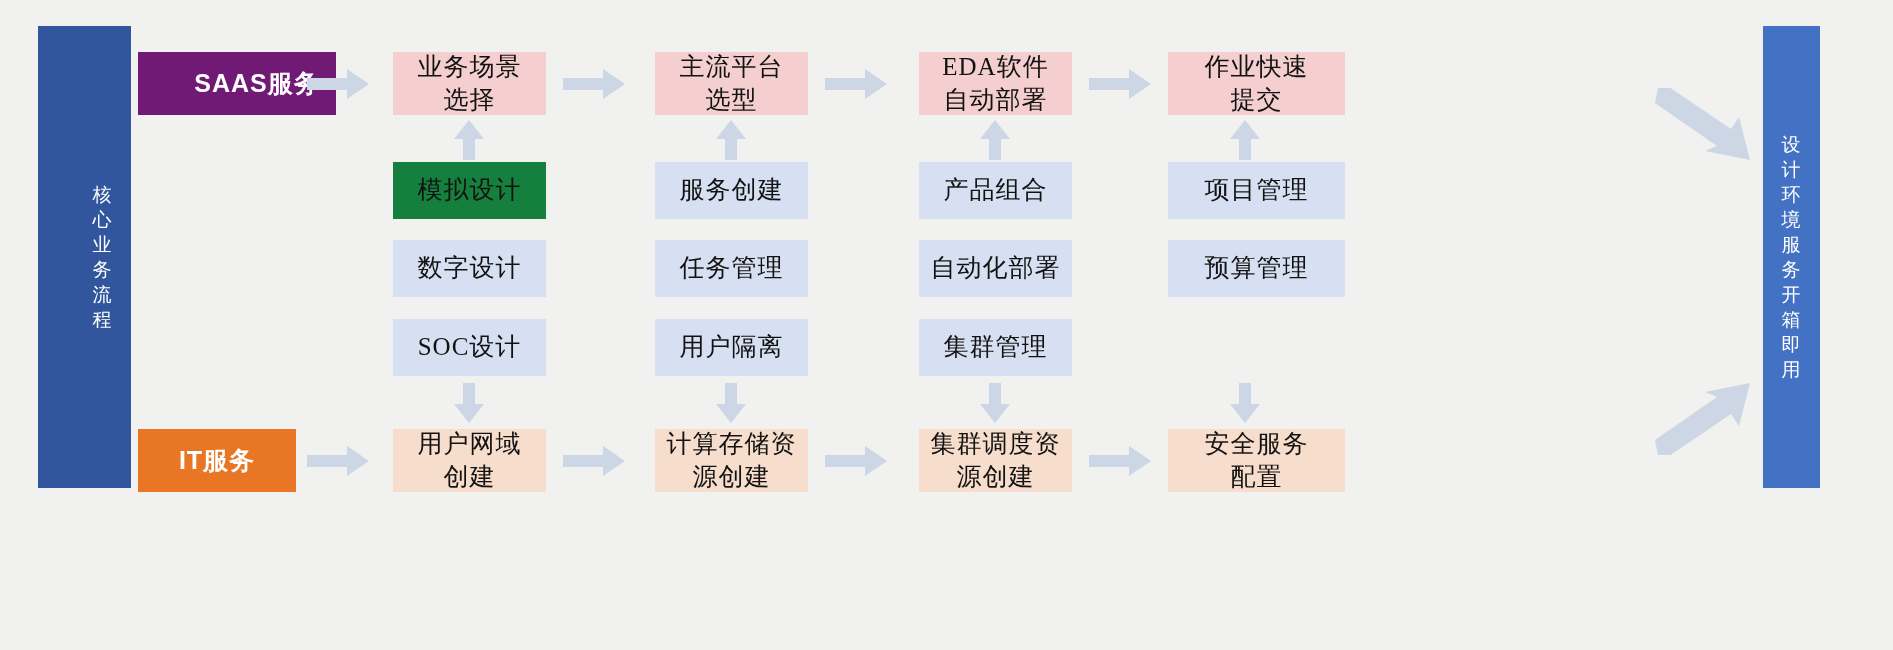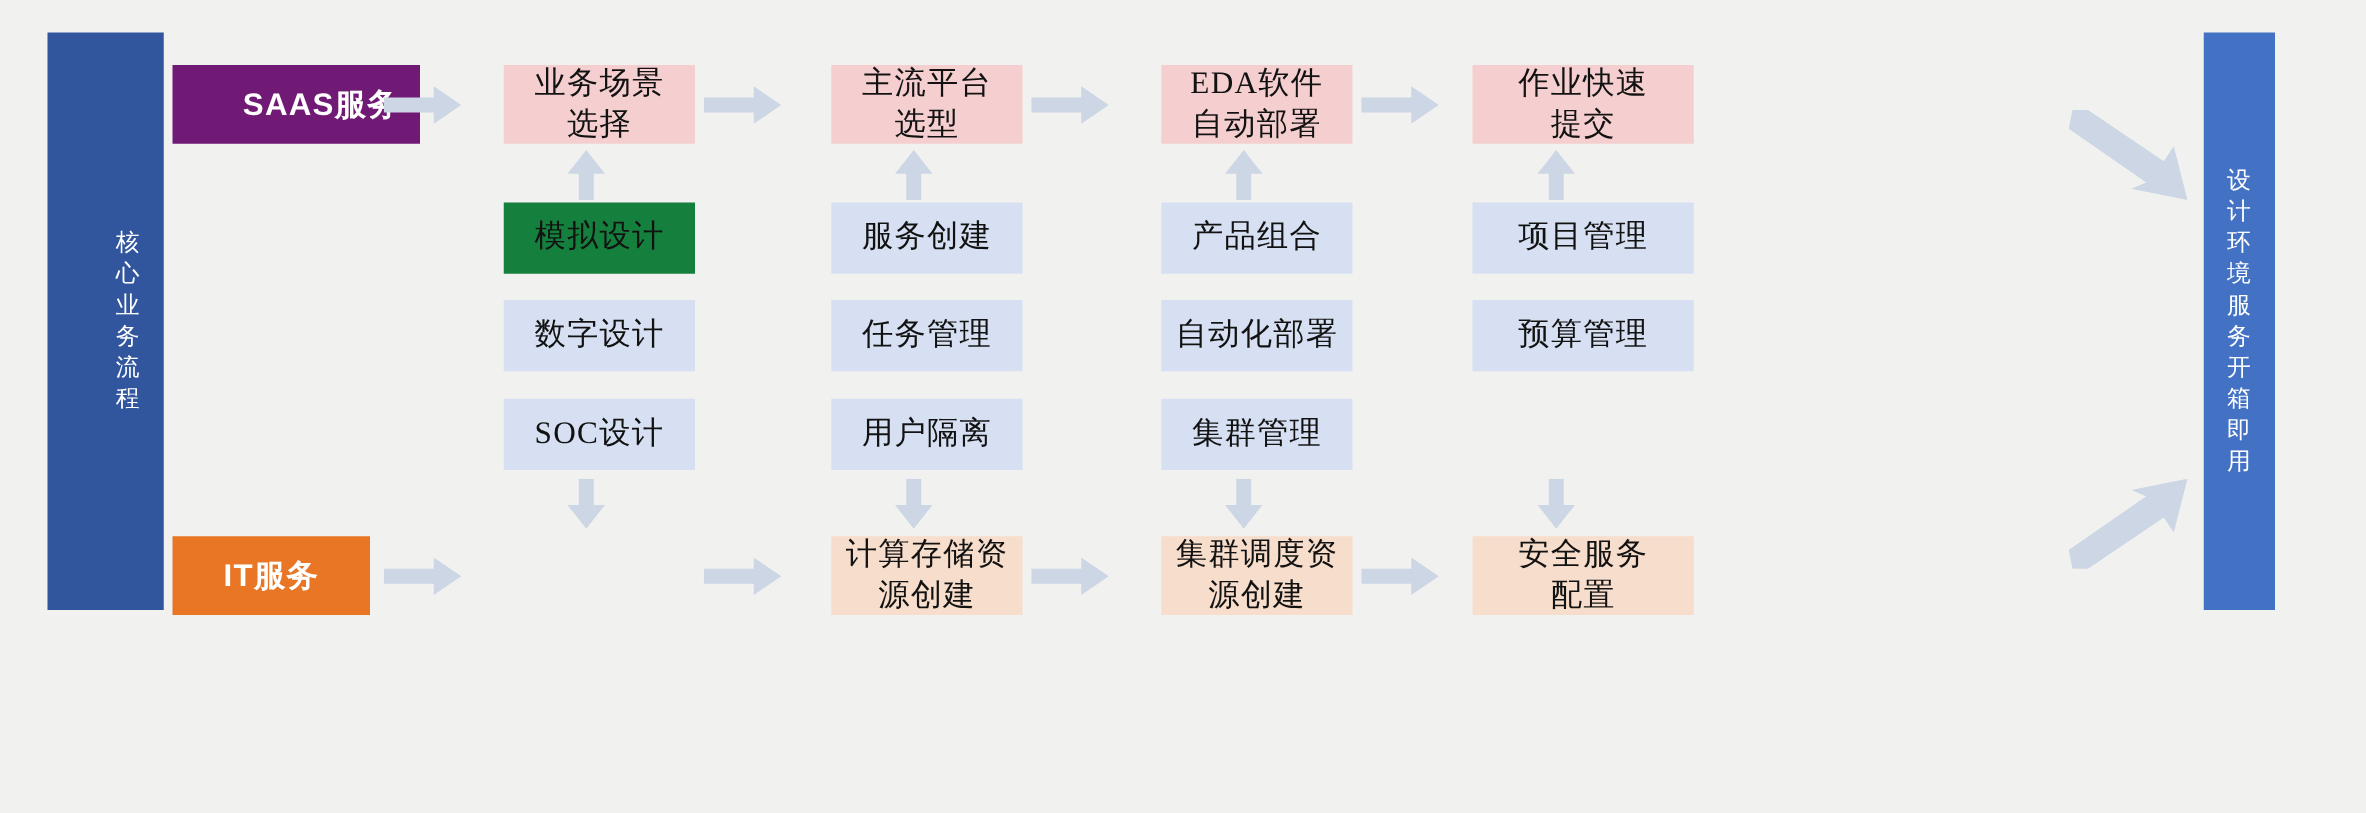--- a/index.html
+++ b/index.html
@@ -49,21 +49,20 @@
 
   
   .box{
     position:absolute;
     display:flex;align-items:center;justify-content:center;
     text-align:center;
     font-size:25px;
     line-height:1.3;
     color:#121212;
     letter-spacing:1px;
-    margin-left:10px;
   }
   .box.pink{background:#f5cfcf;}
   .box.blue{background:#d6e0f2;}
   .box.peach{background:#f7ddcb;}
 
   
   .r1{top:52px;height:63px;}
   .r2{top:162px;height:57px;}
   .r3{top:240px;height:57px;}
   .r4{top:319px;height:57px;}
@@ -147,20 +146,23 @@
   <div class="box blue r4 c1" style="background: rgb(214, 224, 242);">
       <span>SOC设计</span>
     </div>
   <div class="box blue r4 c2" style="background: rgb(214, 224, 242);">
       <span>用户隔离</span>
     </div>
   <div class="box blue r4 c3" style="background: rgb(214, 224, 242);">
       <span>集群管理</span>
     </div>
 
+  <div class="box peach r5 c1" style="background: rgb(247, 221, 203);">
+    <span><span>用户网域</span><br><span>创建</span></span>
+  </div>
   <div class="box peach r5 c2" style="background: rgb(247, 221, 203);">
     <span><span>计算存储资</span><br><span>源创建</span></span>
   </div>
   <div class="box peach r5 c3" style="background: rgb(247, 221, 203);">
     <span><span>集群调度资</span><br><span>源创建</span></span>
   </div>
   <div class="box peach r5 c4" style="background: rgb(247, 221, 203);">
     <span><span>安全服务</span><br><span>配置</span></span>
   </div>
 

